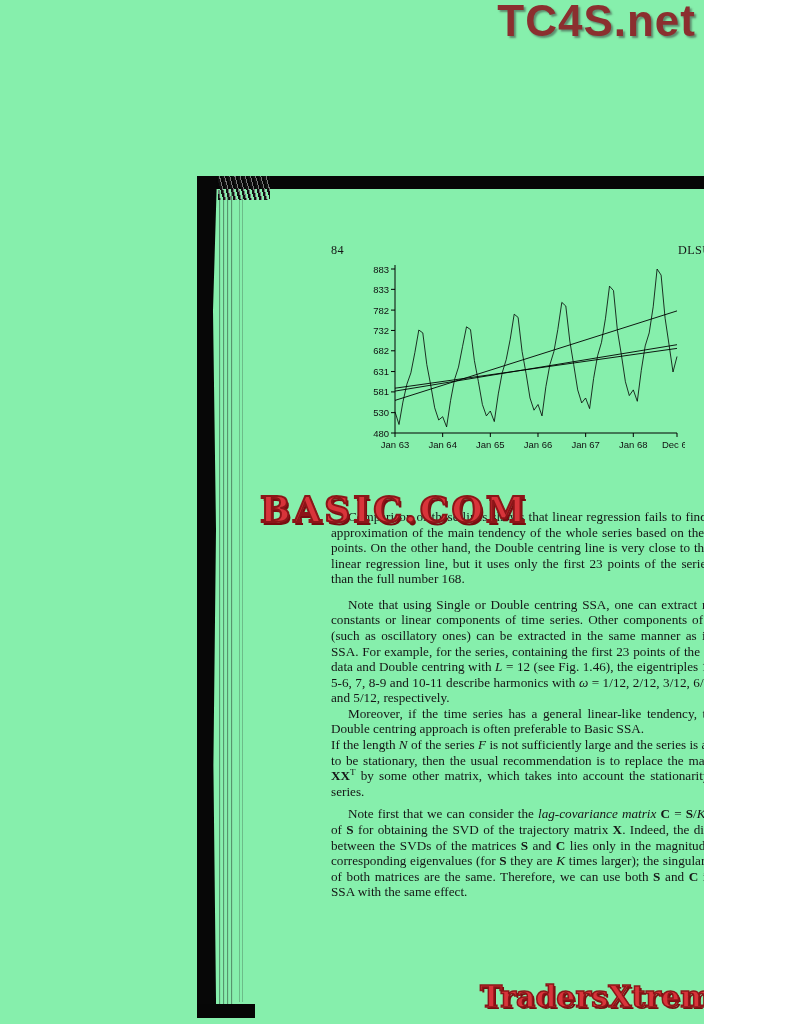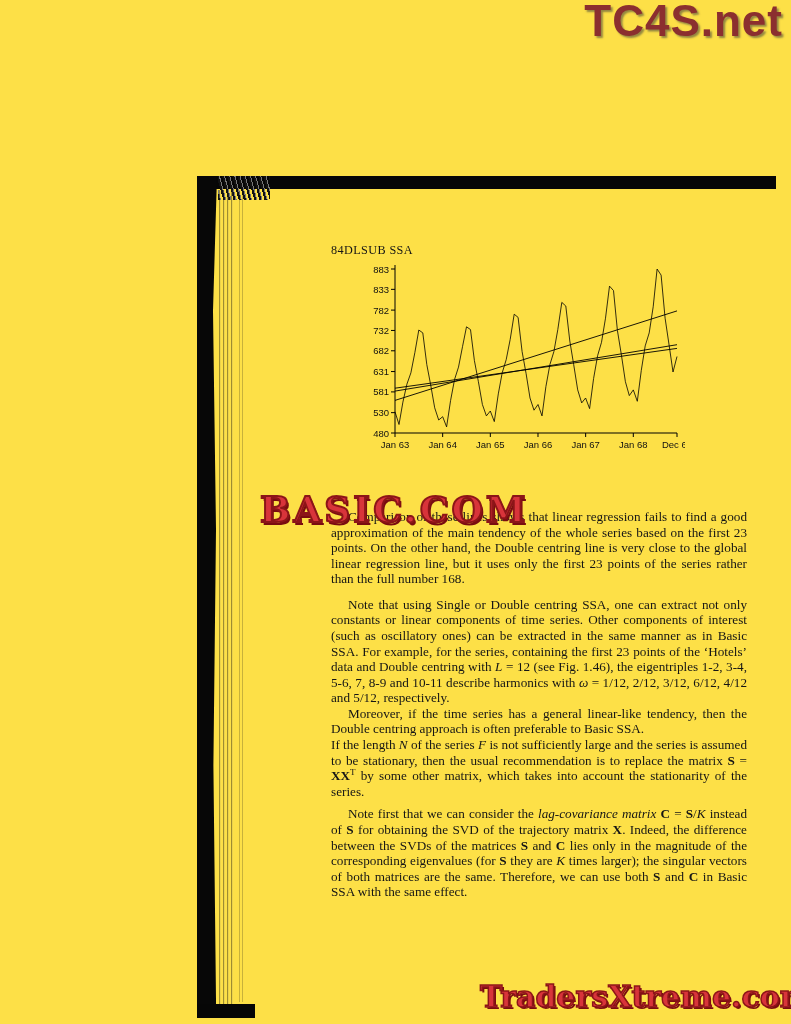--- a/index.html
+++ b/index.html
@@ -1,16 +1,16 @@
 <!DOCTYPE html>
 <html><head>
 <meta charset="utf-8">
 <style>
   html,body{margin:0;padding:0;background:#ffffff;}
-  .canvas{position:relative;width:791px;height:1024px;background:#fde047;overflow:hidden;
+  .canvas{position:relative;width:704px;height:1024px;background:#86efac;overflow:hidden;
           font-family:"Liberation Serif", serif;color:#151515;}
 
   
   .wm{position:absolute;font-weight:bold;white-space:nowrap;z-index:30;}
   .wm-tc4s{top:-4px;right:8px;font-size:44px;font-family:"Liberation Sans",sans-serif;
            color:#8b2f2f;text-shadow:2px 2px 2px rgba(60,60,60,.55);letter-spacing:1px;}
   .wm-dlsub{left:260px;top:488px;font-size:36px;font-family:"DejaVu Serif",serif;
             letter-spacing:3px;color:#d8343a;-webkit-text-stroke:2px #8c1518;
             text-shadow:2px 3px 0 #7a0c10;}
   .wm-traders{left:480px;top:979px;font-size:30px;font-family:"DejaVu Serif",serif;
@@ -25,21 +25,21 @@
       clip-path:polygon(0 0,100% 0,80% 16%,95% 42%,82% 70%,96% 100%,0 100%);}
   .scan-streak1{left:219px;top:190px;width:16px;height:818px;opacity:.5;
       background:repeating-linear-gradient(90deg,rgba(15,15,15,.8) 0 1px,rgba(120,120,120,.25) 1px 2px,transparent 2px 4px);}
   .scan-streak2{left:239px;top:190px;width:6px;height:812px;opacity:.28;
       background:repeating-linear-gradient(90deg,rgba(15,15,15,.8) 0 1px,transparent 1px 3px);}
   .scan-foot{left:197px;top:1004px;width:58px;height:14px;background:#060606;}
 
   
   .content{position:absolute;left:331px;top:243px;width:416px;z-index:10;
            font-size:13.2px;line-height:1.18;text-align:justify;}
-  .runhead{display:flex;font-size:12.2px;
+  .runhead{display:flex;justify-content:space-between;font-size:12.2px;
            letter-spacing:.4px;text-align:left;}
   .chart-wrap{margin:4px 0 0 34px;}
   .caption{margin-top:14px;font-size:11.8px;text-align:center;}
   .caption .cap-text{font-style:italic;}
   p{margin:0;}
   .p1{margin-top:48px;}
   .p2{margin-top:10px;}
   .p5{margin-top:7px;}
   .indent{text-indent:17px;}
   .sec-head{margin:19px 0 13px 0;font-size:13px;text-align:left;}

